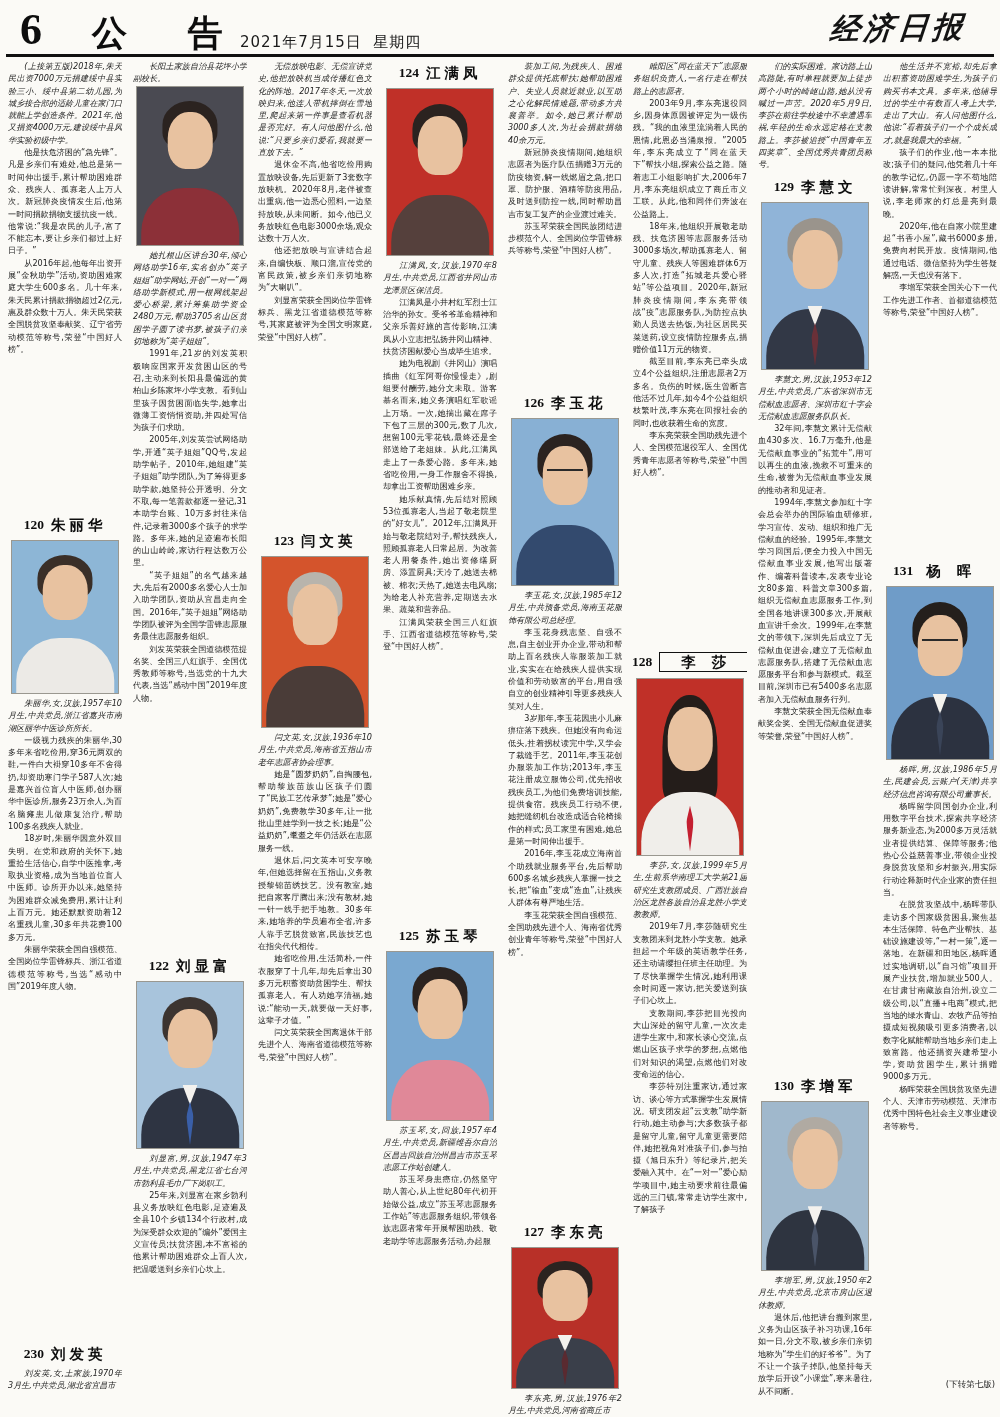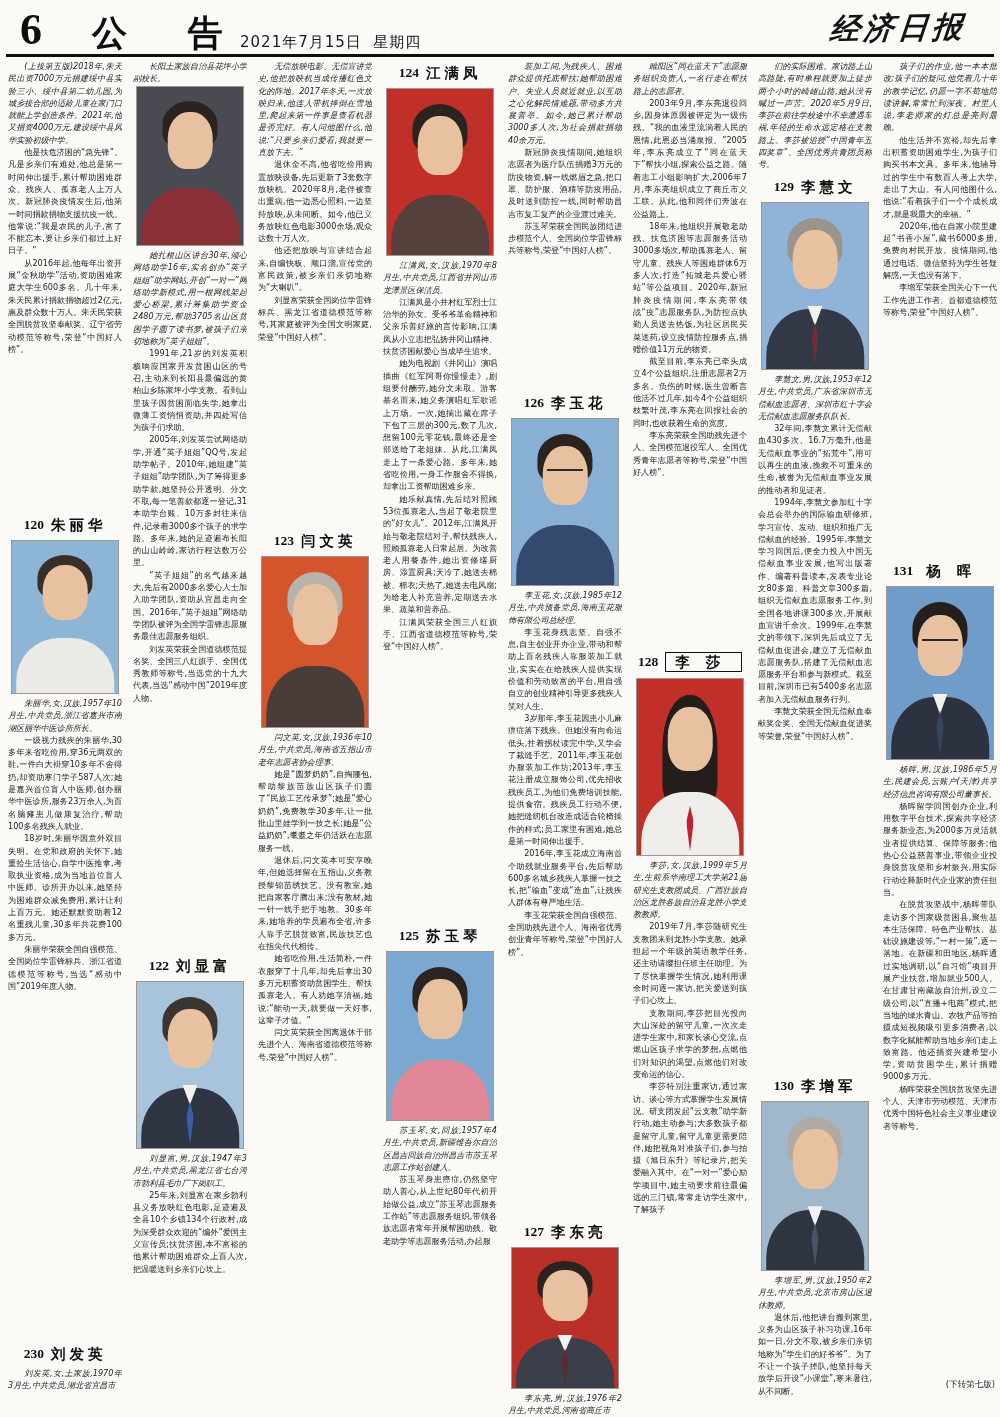--- a/index.html
+++ b/index.html
@@ -15,21 +15,21 @@
   
   .cols{position:absolute;top:60px;left:8px;display:flex;gap:11px;}
   .col{width:114px;display:flex;flex-direction:column;}
   .tblock{font-size:8.1px;line-height:12.3px;text-align:justify;color:#222;overflow:hidden;}
   .para{margin:0;text-indent:2em;}
   .para:first-child{text-indent:2em;font-style:italic;}
   .h-entry{height:26px;display:flex;align-items:center;justify-content:center;gap:7px;overflow:hidden;flex-shrink:0;}
   .h-num{font-weight:bold;font-size:13.5px;color:#0d0d0d;font-family:"Liberation Serif",serif;}
   .h-name{font-weight:900;font-size:14.5px;letter-spacing:4px;color:#0d0d0d;white-space:nowrap;}
   .h-name.wide{letter-spacing:16px;padding-left:6px;}
-  .h-name.boxed{border:1.5px solid #111;padding:0 5px 0 9px;line-height:18px;}
+  .h-name.boxed{border:1.5px solid #111;padding:0 5px 0 21px;line-height:18px;}
   
   .photo{width:106px;margin:2px auto 3px;position:relative;overflow:hidden;border:1px solid #9a9890;flex-shrink:0;background:#9fc0da;}
   .p-hair{position:absolute;top:9%;left:50%;transform:translateX(-50%);width:52%;height:30%;border-radius:50% 50% 34% 34%;}
   .p-hair.long{height:62%;border-radius:48% 48% 18% 18%;}
   .p-head{position:absolute;top:16%;left:50%;transform:translateX(-50%);width:42%;height:36%;background:#e8c2a0;border-radius:46% 46% 40% 40%;}
   .p-glasses{position:absolute;top:30%;left:50%;transform:translateX(-50%);width:34%;height:7%;border-top:2px solid #2a2a2a;}
   .p-body{position:absolute;bottom:-2%;left:50%;transform:translateX(-50%);width:92%;height:38%;border-radius:44% 44% 0 0 / 74% 74% 0 0;}
   .p-collar{position:absolute;bottom:26%;left:50%;transform:translateX(-50%);width:14%;height:12%;background:#f4f2ee;clip-path:polygon(50% 100%,0 0,100% 0);}
   .p-tie{position:absolute;bottom:2%;left:50%;transform:translateX(-50%);width:7%;height:26%;clip-path:polygon(50% 0,100% 35%,50% 100%,0 35%);}
   .turn-note{font-size:8.5px;color:#222;text-align:right;padding-right:2px;margin-top:2px;}
@@ -267,22 +267,22 @@
         <div class="p-tie" style="background: rgb(74, 84, 104);"></div>
       </div>
       <div class="tblock" style="height:148px">
           <p class="para">李增军,男,汉族,1950年2月生,中共党员,北京市房山区退休教师。</p>
           <p class="para">退休后,他把讲台搬到家里,义务为山区孩子补习功课,16年如一日,分文不取,被乡亲们亲切地称为“学生们的好爷爷”。为了不让一个孩子掉队,他坚持每天放学后开设“小课堂”,寒来暑往,从不间断。</p>
         </div>
     </div>
 
     <div class="col">
       <div class="tblock" style="height:498px">
+          <p class="para">他生活并不宽裕,却先后拿出积蓄资助困难学生,为孩子们购买书本文具。多年来,他辅导过的学生中有数百人考上大学,走出了大山。有人问他图什么,他说:“看着孩子们一个个成长成才,就是我最大的幸福。”</p>
           <p class="para">孩子们的作业,他一本本批改;孩子们的疑问,他凭着几十年的教学记忆,仍愿一字不苟地陪读讲解,常常忙到深夜。村里人说,李老师家的灯总是亮到最晚。</p>
-          <p class="para">他生活并不宽裕,却先后拿出积蓄资助困难学生,为孩子们购买书本文具。多年来,他辅导过的学生中有数百人考上大学,走出了大山。有人问他图什么,他说:“看着孩子们一个个成长成才,就是我最大的幸福。”</p>
           <p class="para">2020年,他在自家小院里建起“书香小屋”,藏书6000多册,免费向村民开放。疫情期间,他通过电话、微信坚持为学生答疑解惑,一天也没有落下。</p>
           <p class="para">李增军荣获全国关心下一代工作先进工作者、首都道德模范等称号,荣登“中国好人榜”。</p>
         </div>
       <div class="h-entry">
         <span class="h-num">131</span>
         <span class="h-name wide">杨晖</span>
       </div>
       <div class="photo" style="height: 172px; background: rgb(111, 156, 200);">
         <div class="p-hair" style="background: rgb(36, 31, 28);"></div>
         <div class="p-head"></div>

